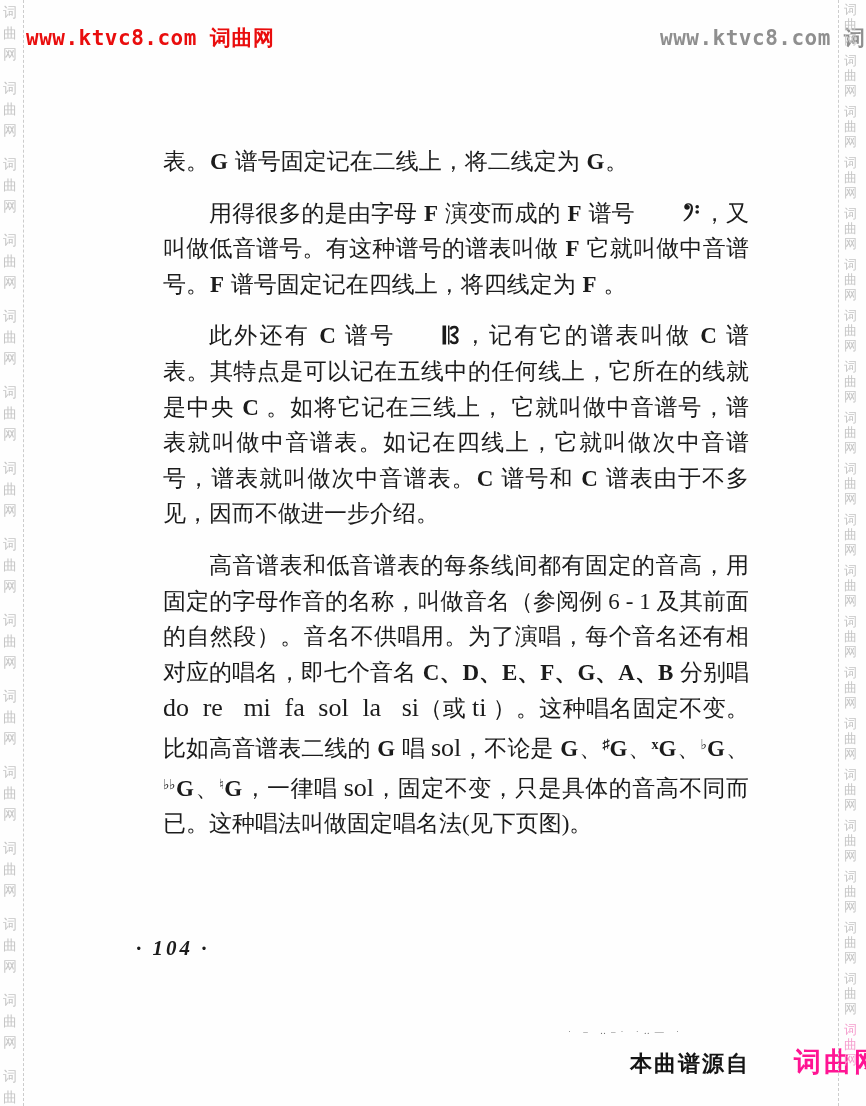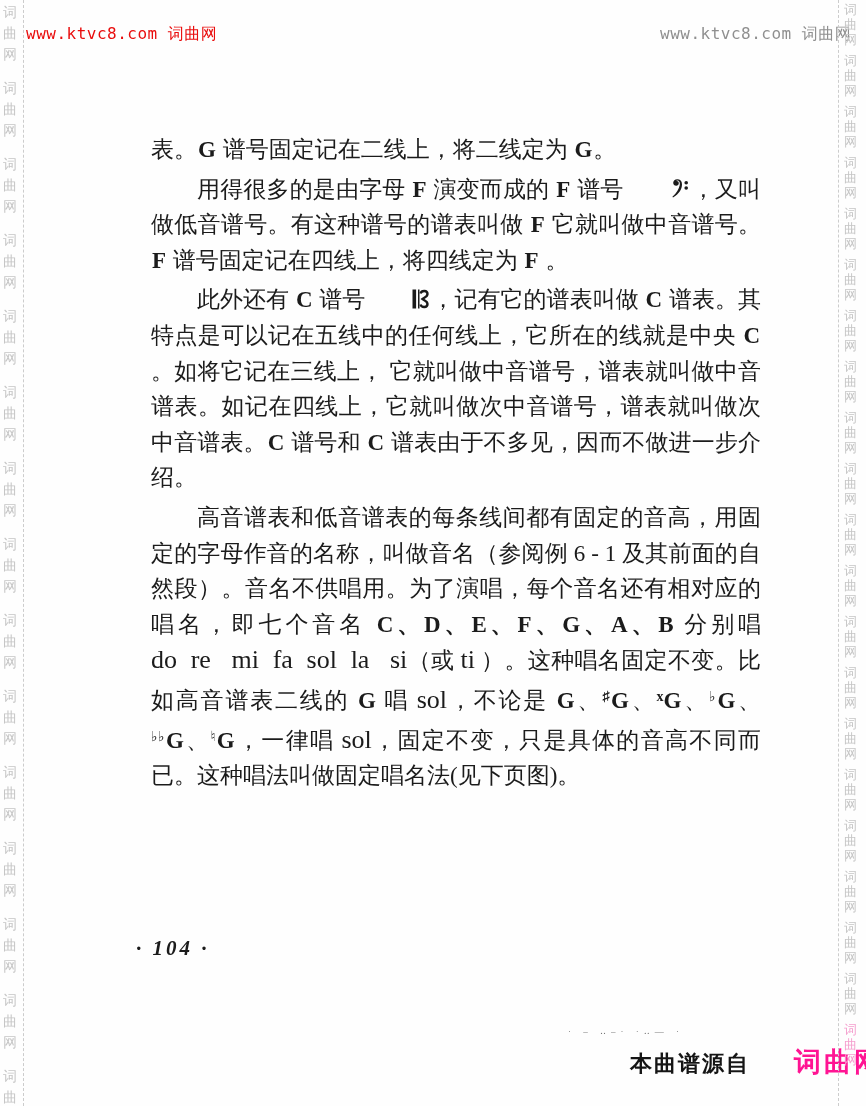--- a/index.html
+++ b/index.html
@@ -23,28 +23,28 @@
   .edge-right .ec.gap{margin-bottom:6px;}
   .ec.pk{color:#f59fce;}
 
   
   .vline{position:absolute;top:0;height:1106px;width:0;border-left:1px dashed #cccccc;}
   .vline-left{left:23px;}
   .vline-right{left:838px;}
 
   
   .wm-top{position:absolute;top:24px;font-family:"DejaVu Sans Mono","Liberation Mono",monospace;
-          font-size:16px;font-weight:normal;letter-spacing:0.5px;white-space:nowrap;}
+          font-size:21px;font-weight:bold;letter-spacing:0.5px;white-space:nowrap;}
   .wm-top-left{left:26px;color:#e90d0d;}
   .wm-top-right{left:660px;color:#8f8f8f;}
 
   
   .page-text{position:absolute;left:147px;top:128px;width:618px;
              font-size:23px;line-height:35.6px;text-align:justify;}
-  .para{margin:4px;}
+  .para{margin:16px;}
   .para.ind{text-indent:2em;}
   .ltr{font-weight:700;padding:0 1px;}
   .sol{font-size:26px;}
   .acc{font-weight:700;font-size:14px;vertical-align:7px;letter-spacing:-1px;}
   .clef{display:inline-block;vertical-align:-3px;line-height:0;padding:0 1px;}
   .clef svg{display:inline;}
 
   
   .page-number{position:absolute;left:136px;top:936px;
                font:italic 700 21px "Liberation Serif","DejaVu Serif",serif;letter-spacing:3px;}

